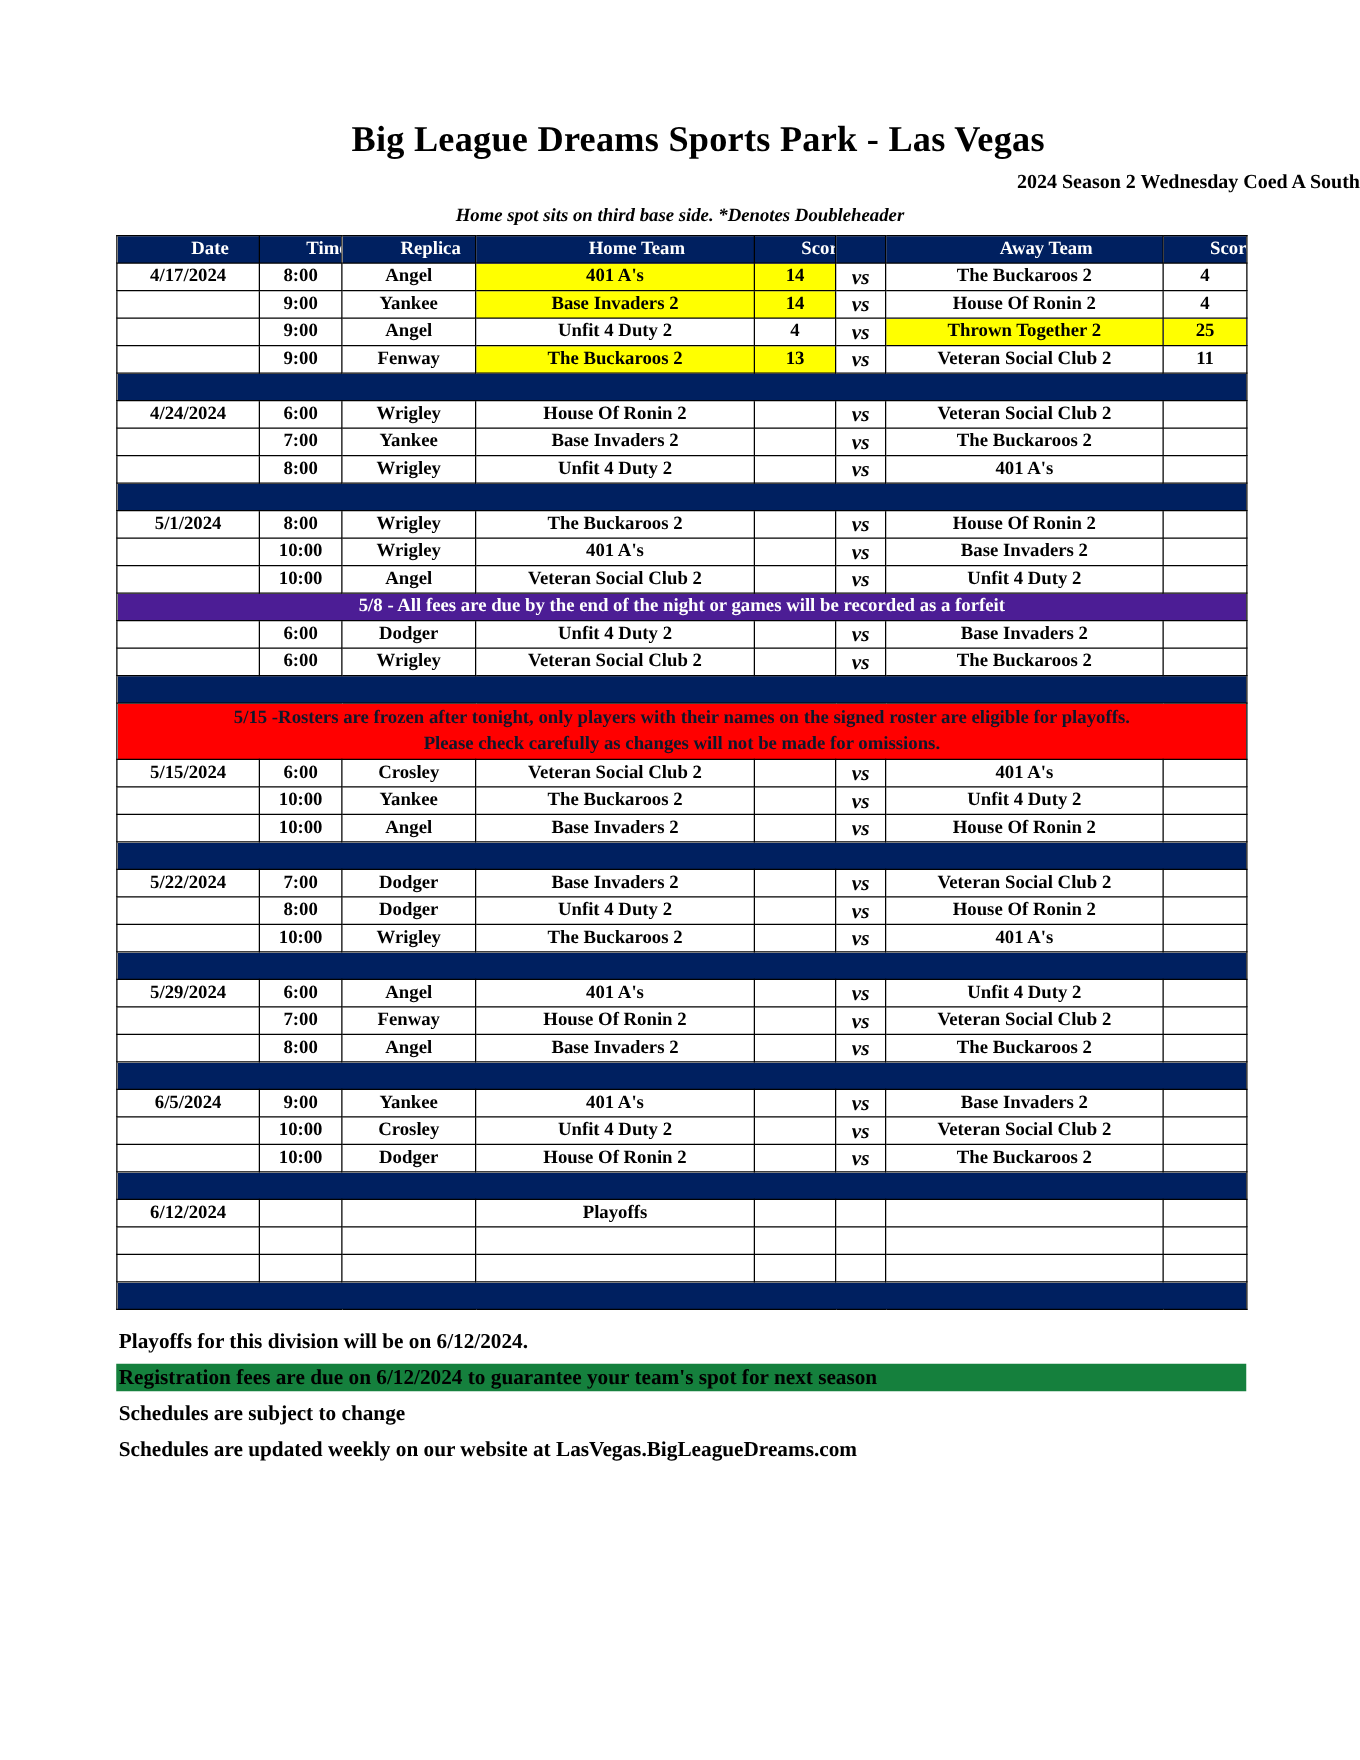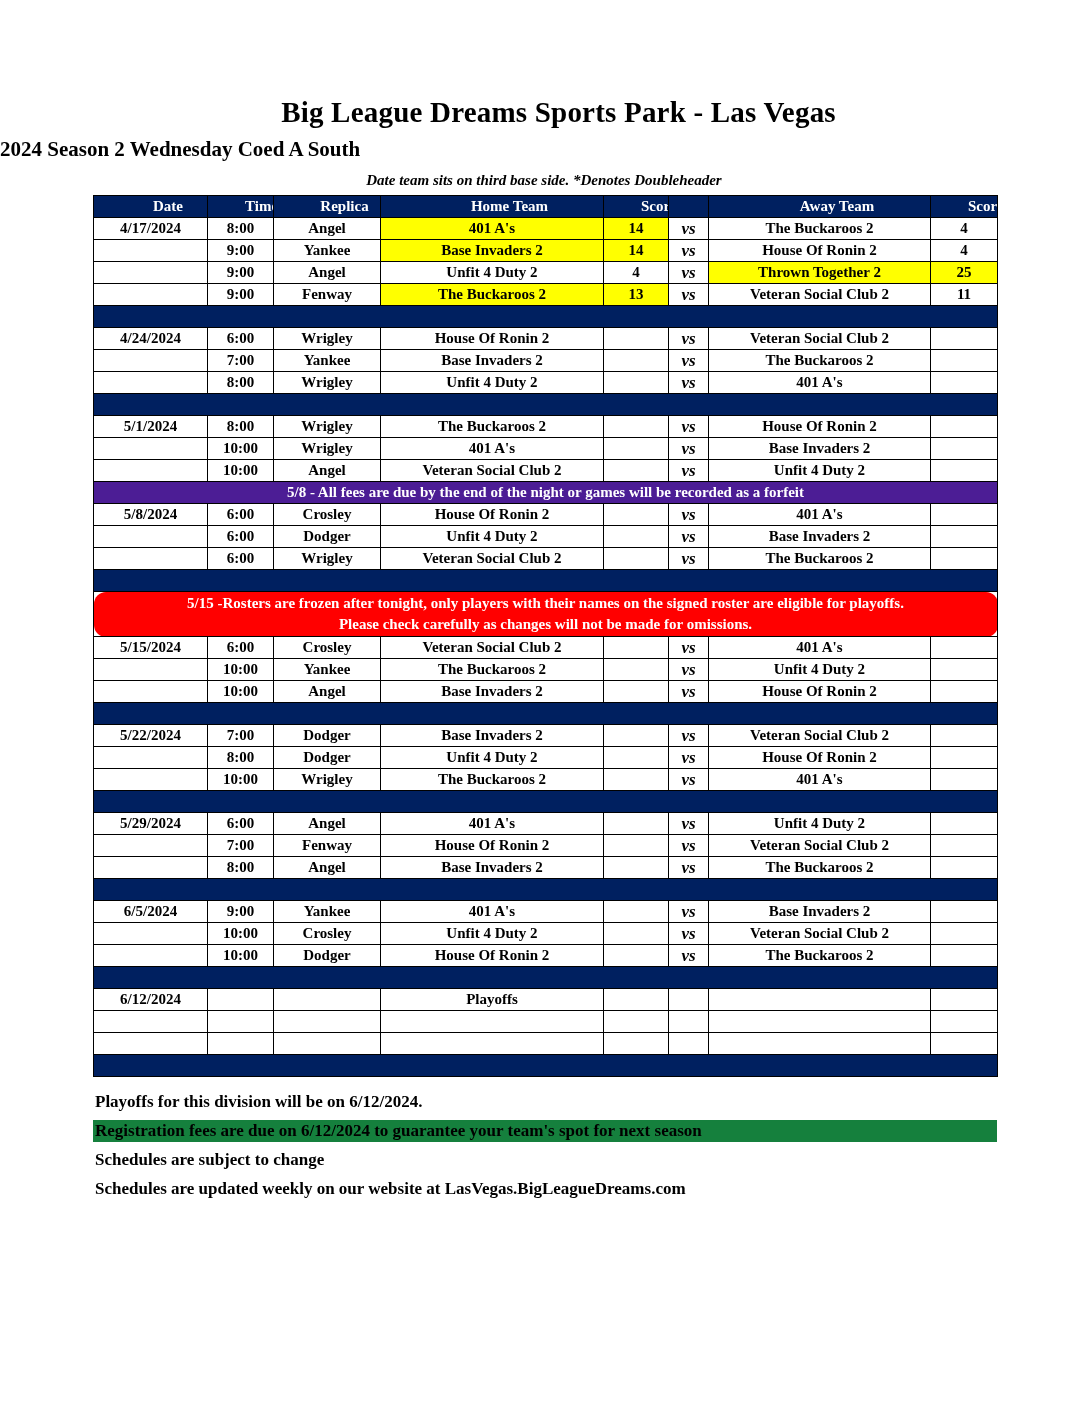--- a/index.html
+++ b/index.html
@@ -17,23 +17,23 @@
   }
   .title {
     font-size: 29px;
     font-weight: bold;
     text-align: center;
     margin: 0;
     letter-spacing: 0.2px;
     padding-left: 29px;
   }
   .subtitle {
-    font-size: 21px;
-    font-weight: bold;
-    text-align: left;
+    font-size: 16px;
+    font-weight: bold;
+    text-align: right;
     margin: 8px 0 0 0;
   }
   .note {
     font-size: 15px;
     font-weight: bold;
     font-style: italic;
     text-align: center;
     margin: 10px 0 6px 0;
   }
   table.schedule {
@@ -65,24 +65,23 @@
   }
   td.notice {
     font-weight: bold;
   }
   td.notice.navy {
     background: #4c1d95;
     color: #ffffff;
   }
   td.notice.red {
     background: #ff0000;
-    color: #ffffff;
+    color: #0f172a;
     height: 44px;
     line-height: 21px;
-    border-radius: 12px;
   }
   td.vs {
     font-style: italic;
     font-size: 17px;
   }
   td.hl {
     background: #ffff00;
   }
   .footer {
     margin: 14px 0 0 93px;
@@ -98,21 +97,21 @@
     background: #15803d;
   }
 </style>
 </head>
 <body>
 
 <div class="page">
 
   <h1 class="title">Big League Dreams Sports Park - Las Vegas</h1>
   <h2 class="subtitle">2024 Season 2 Wednesday Coed A South</h2>
-  <div class="note">Date team sits on third base side.  *Denotes Doubleheader</div>
+  <div class="note">Home spot sits on third base side.  *Denotes Doubleheader</div>
 
   <table class="schedule">
     <colgroup>
       <col style="width:114px">
       <col style="width:66px">
       <col style="width:107px">
       <col style="width:223px">
       <col style="width:65px">
       <col style="width:40px">
       <col style="width:222px">
@@ -236,30 +235,20 @@
           <td class="vs">vs</td>
           <td>Unfit 4 Duty 2</td>
           <td></td>
         </tr>
         <tr>
           <td class="notice navy" colspan="8">
             <div>5/8 - All fees are due by the end of the night or games will be recorded as a forfeit</div>
           </td>
         </tr>
         <tr>
-          <td>5/8/2024</td>
-          <td>6:00</td>
-          <td>Crosley</td>
-          <td>House Of Ronin 2</td>
-          <td></td>
-          <td class="vs">vs</td>
-          <td>401 A's</td>
-          <td></td>
-        </tr>
-        <tr>
           <td></td>
           <td>6:00</td>
           <td>Dodger</td>
           <td>Unfit 4 Duty 2</td>
           <td></td>
           <td class="vs">vs</td>
           <td>Base Invaders 2</td>
           <td></td>
         </tr>
         <tr>

